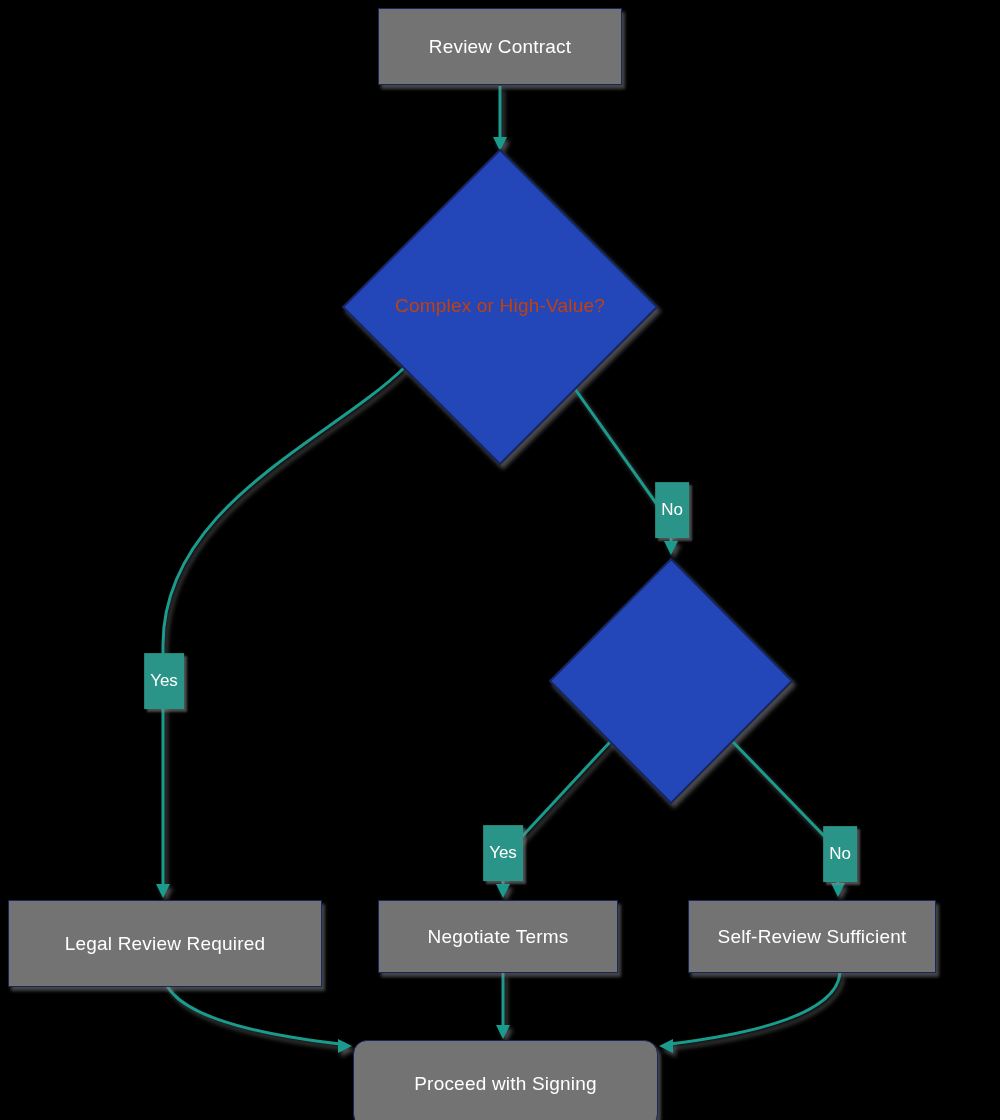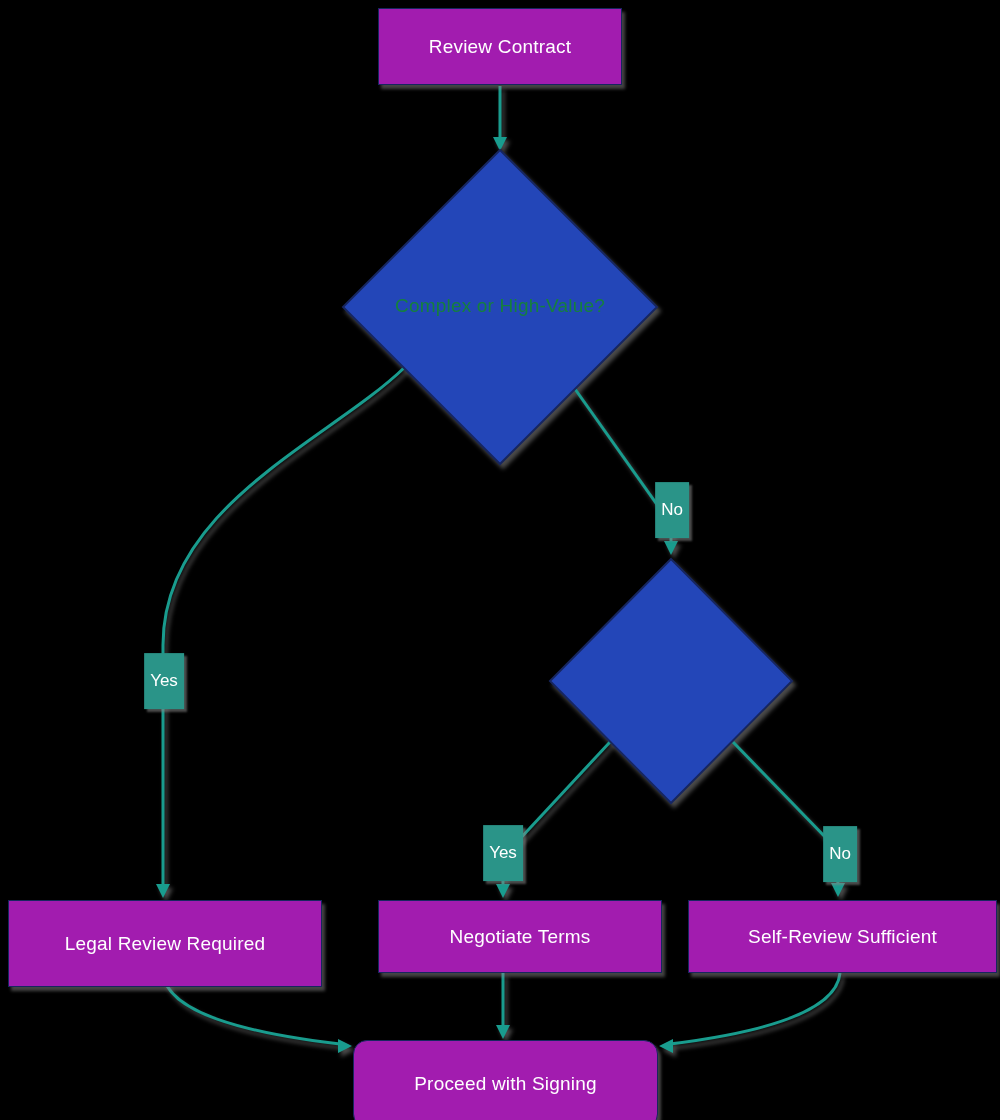--- a/index.html
+++ b/index.html
@@ -14,36 +14,36 @@
   svg.edges {
     position: absolute;
     left: 0; top: 0;
     filter: drop-shadow(3px 4px 2px rgba(135,135,135,0.55));
   }
   .node {
     position: absolute;
     display: flex;
     align-items: center;
     justify-content: center;
-    background: #a21caf;
+    background: #737373;
     border: 1px solid #17265f;
     color: #fff;
     font-size: 19px;
     font-weight: 500;
     letter-spacing: 0.2px;
     text-align: center;
     box-shadow: 3px 4px 3px rgba(135,135,135,0.5);
     box-sizing: border-box;
   }
   .diamond-text {
     position: absolute;
     display: flex;
     align-items: center;
     justify-content: center;
-    color: #15803d;
+    color: #c2410c;
     font-size: 19px;
     font-weight: 500;
     letter-spacing: 0.2px;
     text-align: center;
     transform: translate(-50%, -50%);
     pointer-events: none;
   }
   .chip {
     position: absolute;
     transform: translate(-50%, -50%);
@@ -100,25 +100,25 @@
   </svg>
 
   <div class="node" style="left:378px; top:8px; width:244px; height:77px;">
     <span>Review Contract</span>
   </div>
 
   <div class="node" style="left:8px; top:900px; width:314px; height:87px;">
     <span>Legal Review Required</span>
   </div>
 
-  <div class="node" style="left:378px; top:900px; width:284px; height:73px;">
+  <div class="node" style="left:378px; top:900px; width:240px; height:73px;">
     <span>Negotiate Terms</span>
   </div>
 
-  <div class="node" style="left:688px; top:900px; width:309px; height:73px;">
+  <div class="node" style="left:688px; top:900px; width:248px; height:73px;">
     <span>Self-Review Sufficient</span>
   </div>
 
   <div class="node" style="left:353px; top:1040px; width:305px; height:88px;border-radius:14px;">
     <span>Proceed with Signing</span>
   </div>
 
   <div class="diamond-text" style="left:500px; top:306px; width:280px;">Complex or High-Value?</div>
 
 

